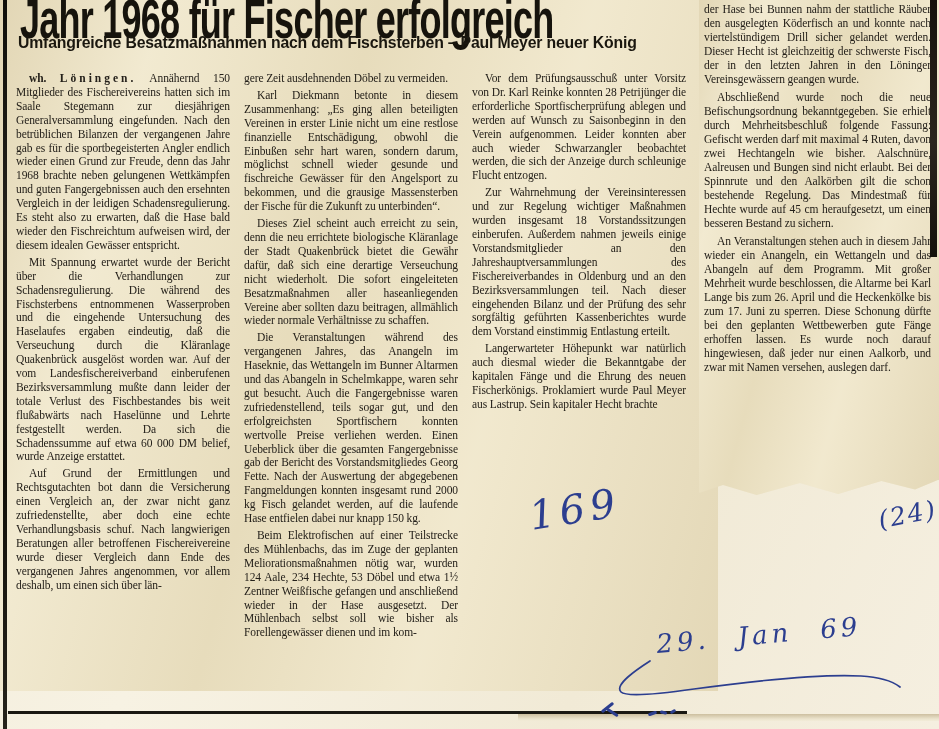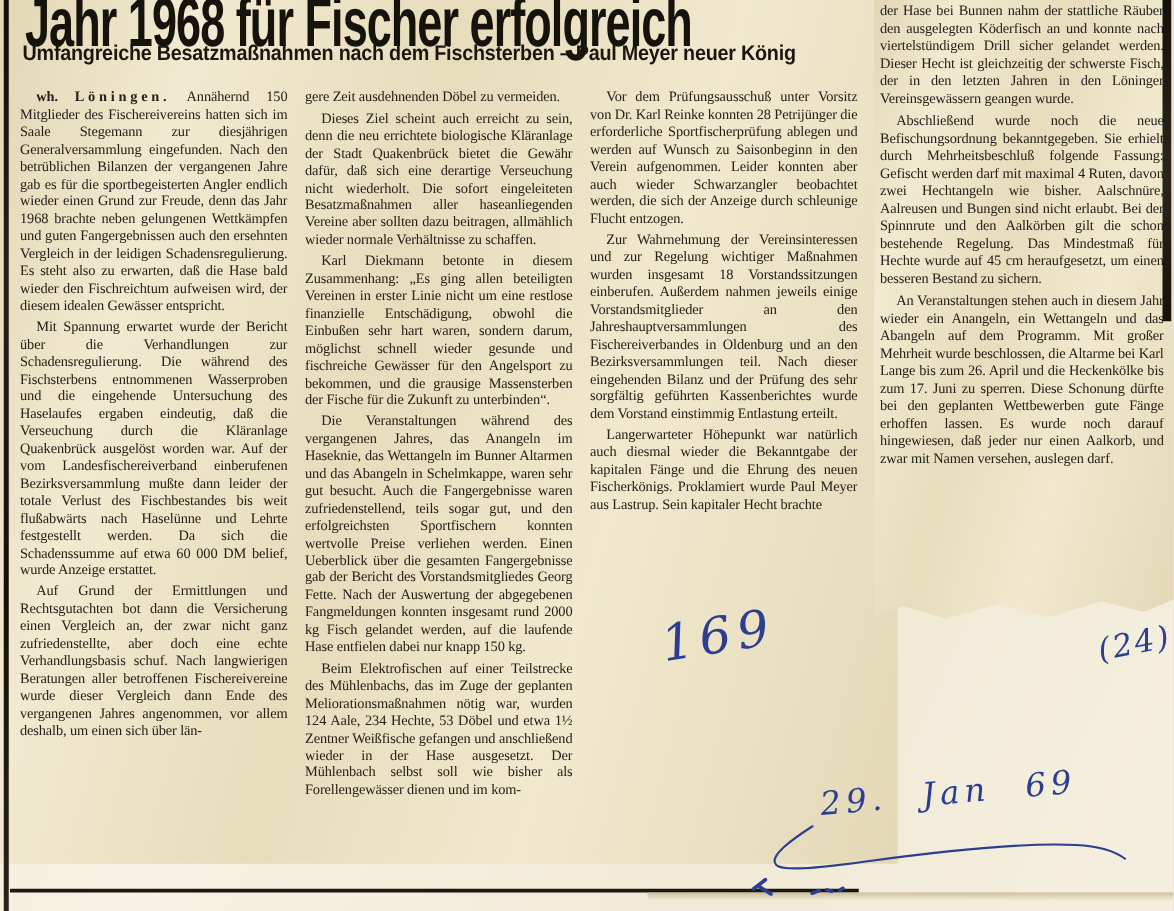--- a/index.html
+++ b/index.html
@@ -92,22 +92,22 @@
     <div class="subheadline">Umfangreiche Besatzmaßnahmen nach dem Fischsterben – Paul Meyer neuer König</div>
 
     <div class="cols">
       <div class="col col-1">
         <p class="art"><span class="lead">wh. </span><span class="dateline">Löningen.</span><span> Annähernd 150 Mitglieder des Fischereivereins hatten sich im Saale Stegemann zur diesjährigen Generalversammlung eingefunden. Nach den betrüblichen Bilanzen der vergangenen Jahre gab es für die sportbegeisterten Angler endlich wieder einen Grund zur Freude, denn das Jahr 1968 brachte neben gelungenen Wettkämpfen und guten Fangergebnissen auch den ersehnten Vergleich in der leidigen Schadensregulierung. Es steht also zu erwarten, daß die Hase bald wieder den Fischreichtum aufweisen wird, der diesem idealen Gewässer entspricht.</span></p>
         <p class="art">Mit Spannung erwartet wurde der Bericht über die Verhandlungen zur Schadensregulierung. Die während des Fischsterbens entnommenen Wasserproben und die eingehende Untersuchung des Haselaufes ergaben eindeutig, daß die Verseuchung durch die Kläranlage Quakenbrück ausgelöst worden war. Auf der vom Landesfischereiverband einberufenen Bezirksversammlung mußte dann leider der totale Verlust des Fischbestandes bis weit flußabwärts nach Haselünne und Lehrte festgestellt werden. Da sich die Schadenssumme auf etwa 60 000 DM belief, wurde Anzeige erstattet.</p>
         <p class="art">Auf Grund der Ermittlungen und Rechtsgutachten bot dann die Versicherung einen Vergleich an, der zwar nicht ganz zufriedenstellte, aber doch eine echte Verhandlungsbasis schuf. Nach langwierigen Beratungen aller betroffenen Fischereivereine wurde dieser Vergleich dann Ende des vergangenen Jahres angenommen, vor allem deshalb, um einen sich über län-</p>
       </div>
       <div class="col col-2">
         <p class="art cont">gere Zeit ausdehnenden Döbel zu vermeiden.</p>
+        <p class="art">Karl Diekmann betonte in diesem Zusammenhang: „Es ging allen beteiligten Vereinen in erster Linie nicht um eine restlose finanzielle Entschädigung, obwohl die Einbußen sehr hart waren, sondern darum, möglichst schnell wieder gesunde und fischreiche Gewässer für den Angelsport zu bekommen, und die grausige Massensterben der Fische für die Zukunft zu unterbinden“.</p>
         <p class="art">Dieses Ziel scheint auch erreicht zu sein, denn die neu errichtete biologische Kläranlage der Stadt Quakenbrück bietet die Gewähr dafür, daß sich eine derartige Verseuchung nicht wiederholt. Die sofort eingeleiteten Besatzmaßnahmen aller haseanliegenden Vereine aber sollten dazu beitragen, allmählich wieder normale Verhältnisse zu schaffen.</p>
-        <p class="art">Karl Diekmann betonte in diesem Zusammenhang: „Es ging allen beteiligten Vereinen in erster Linie nicht um eine restlose finanzielle Entschädigung, obwohl die Einbußen sehr hart waren, sondern darum, möglichst schnell wieder gesunde und fischreiche Gewässer für den Angelsport zu bekommen, und die grausige Massensterben der Fische für die Zukunft zu unterbinden“.</p>
         <p class="art">Die Veranstaltungen während des vergangenen Jahres, das Anangeln im Haseknie, das Wettangeln im Bunner Altarmen und das Abangeln in Schelmkappe, waren sehr gut besucht. Auch die Fangergebnisse waren zufriedenstellend, teils sogar gut, und den erfolgreichsten Sportfischern konnten wertvolle Preise verliehen werden. Einen Ueberblick über die gesamten Fangergebnisse gab der Bericht des Vorstandsmitgliedes Georg Fette. Nach der Auswertung der abgegebenen Fangmeldungen konnten insgesamt rund 2000 kg Fisch gelandet werden, auf die laufende Hase entfielen dabei nur knapp 150 kg.</p>
         <p class="art">Beim Elektrofischen auf einer Teilstrecke des Mühlenbachs, das im Zuge der geplanten Meliorationsmaßnahmen nötig war, wurden 124 Aale, 234 Hechte, 53 Döbel und etwa 1½ Zentner Weißfische gefangen und anschließend wieder in der Hase ausgesetzt. Der Mühlenbach selbst soll wie bisher als Forellengewässer dienen und im kom-</p>
       </div>
       <div class="col col-3">
         <p class="art">Vor dem Prüfungsausschuß unter Vorsitz von Dr. Karl Reinke konnten 28 Petrijünger die erforderliche Sportfischerprüfung ablegen und werden auf Wunsch zu Saisonbeginn in den Verein aufgenommen. Leider konnten aber auch wieder Schwarzangler beobachtet werden, die sich der Anzeige durch schleunige Flucht entzogen.</p>
         <p class="art">Zur Wahrnehmung der Vereinsinteressen und zur Regelung wichtiger Maßnahmen wurden insgesamt 18 Vorstandssitzungen einberufen. Außerdem nahmen jeweils einige Vorstandsmitglieder an den Jahreshauptversammlungen des Fischereiverbandes in Oldenburg und an den Bezirksversammlungen teil. Nach dieser eingehenden Bilanz und der Prüfung des sehr sorgfältig geführten Kassenberichtes wurde dem Vorstand einstimmig Entlastung erteilt.</p>
         <p class="art">Langerwarteter Höhepunkt war natürlich auch diesmal wieder die Bekanntgabe der kapitalen Fänge und die Ehrung des neuen Fischerkönigs. Proklamiert wurde Paul Meyer aus Lastrup. Sein kapitaler Hecht brachte</p>
       </div>
     </div>
 

